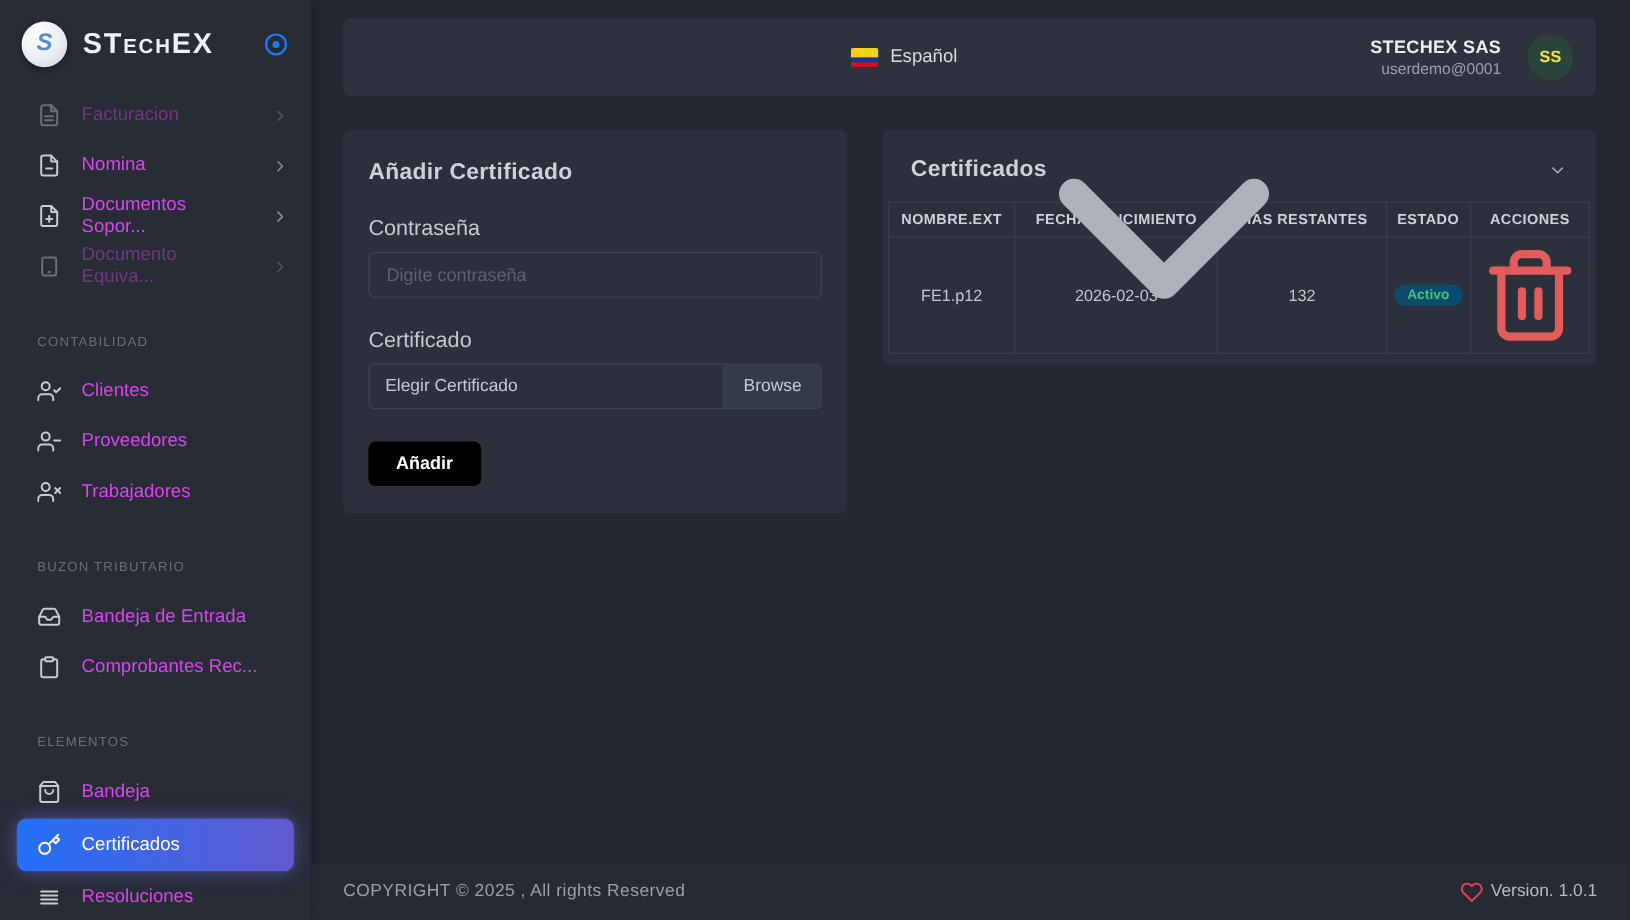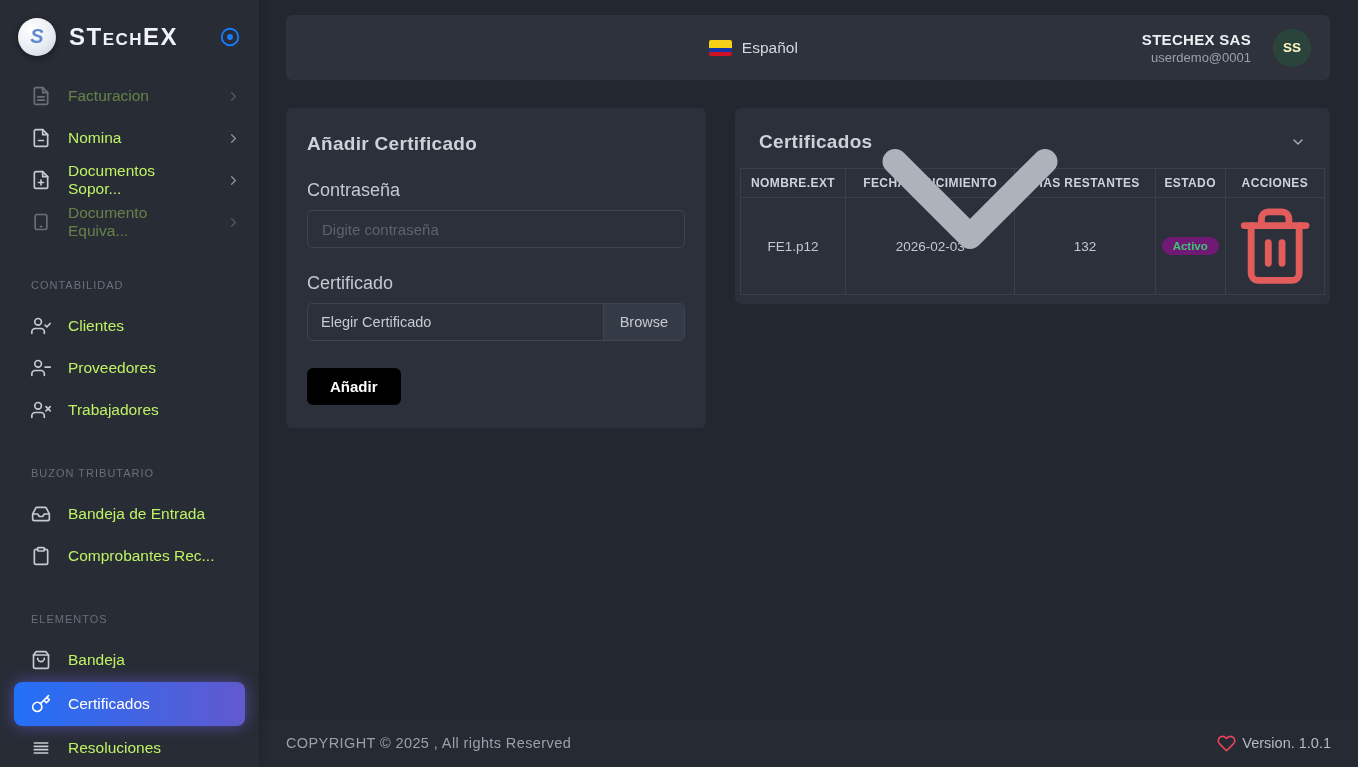--- a/index.html
+++ b/index.html
@@ -32,21 +32,21 @@
   .brand {
     flex:1; color:#f0f2f6; font-weight:700; font-size:24px;
     letter-spacing:1.5px; font-variant:small-caps;
   }
   .toggle-icon { width:22px; height:22px; color:#1a7afc; cursor:pointer; }
   .toggle-icon svg { width:100%; height:100%; }
 
   .nav { flex:1; padding-top:2px; overflow:hidden; }
   .nav-item {
     height:42px; display:flex; align-items:center; gap:17px;
-    padding:0 18px 0 31px; color:#bef264; font-size:15.5px; cursor:pointer;
+    padding:0 18px 0 31px; color:#d946ef; font-size:15.5px; cursor:pointer;
   }
   .nav-item .icon { color:#c6cbd3; }
   .nav-item .chev { margin-left:auto; width:15px; height:15px; color:#8d939d; }
   .nav-item.dim { opacity:.42; }
   .section-label {
     margin-top:22px; height:40px; display:flex; align-items:center;
     padding:0 31px; font-size:11px; letter-spacing:1px; color:#6a7079;
   }
   .nav-item.active {
     margin:1px 14px; height:44px; border-radius:8px;
@@ -65,21 +65,21 @@
   .lang { display:flex; align-items:center; gap:10px; color:#d6d9de; font-size:15.5px; cursor:pointer; }
   .flag { width:23px; height:16px; display:flex; flex-direction:column; border-radius:2px; overflow:hidden; }
   .flag .y { flex:2; } .flag .b { flex:1; } .flag .r { flex:1; }
   .bell-wrap { position:relative; color:#d6d9de; cursor:pointer; padding-top:3px; }
   .bell-wrap .icon { width:22px; height:22px; }
   .bell-caret { width:10px; height:10px; margin:0 auto; color:#aeb3bb; }
   .userblock { text-align:right; cursor:pointer; }
   .company { font-size:15px; font-weight:700; color:#eceef2; letter-spacing:.3px; }
   .useremail { font-size:13px; color:#9aa1aa; margin-top:2px; }
   .avatar {
-    width:38px; height:38px; border-radius:50%; background:#2a443b; color:#fef9c3;
+    width:38px; height:38px; border-radius:50%; background:#2a443b; color:#fde047;
     font-weight:700; font-size:13.5px; display:flex; align-items:center; justify-content:center; cursor:pointer;
   }
 
   .content { display:flex; gap:29px; margin-top:28px; align-items:flex-start; }
   .card { background:#2b303a; border-radius:6px; }
   .card.add-card { width:420px; padding:25px 21px 23px; }
   .card-title { font-size:19px; font-weight:600; color:#ced2d8; letter-spacing:.3px; }
   .field { margin-top:25px; }
   .field-label { font-size:18px; color:#c4c8cf; margin-bottom:9px; }
   .text-input {
@@ -96,21 +96,21 @@
   }
 
   .card.table-card { flex:1; padding:0 5px 9px; }
   .table-head { display:flex; align-items:center; justify-content:space-between; padding:23px 19px 15px; }
   .collapse-chev { width:16px; height:16px; color:#aab0b8; cursor:pointer; }
   table { width:100%; border-collapse:collapse; table-layout:fixed; }
   th, td { border:1px solid #3a404b; text-align:center; }
   th { font-size:12px; font-weight:700; letter-spacing:.4px; color:#ced3da; padding:7px 6px; }
   td { font-size:13.5px; color:#c3c7ce; padding:5px 6px; height:31px; }
   .status-badge {
-    display:inline-block; background:#701a75; color:#3ec573;
+    display:inline-block; background:#0c4a6e; color:#3ec573;
     font-size:11.5px; font-weight:700; padding:3px 11px; border-radius:10px;
   }
   .trash-btn { background:none; border:none; color:#e25c5c; cursor:pointer; padding:2px; margin:0 auto; display:block; }
   .trash-btn .icon { width:17px; height:17px; }
 
   .footer {
     margin-top:auto; height:48px; flex-shrink:0; background:#262b33;
     margin-left:-27px; margin-right:-28px; padding:0 27px;
     display:flex; align-items:center; justify-content:space-between;
   }

